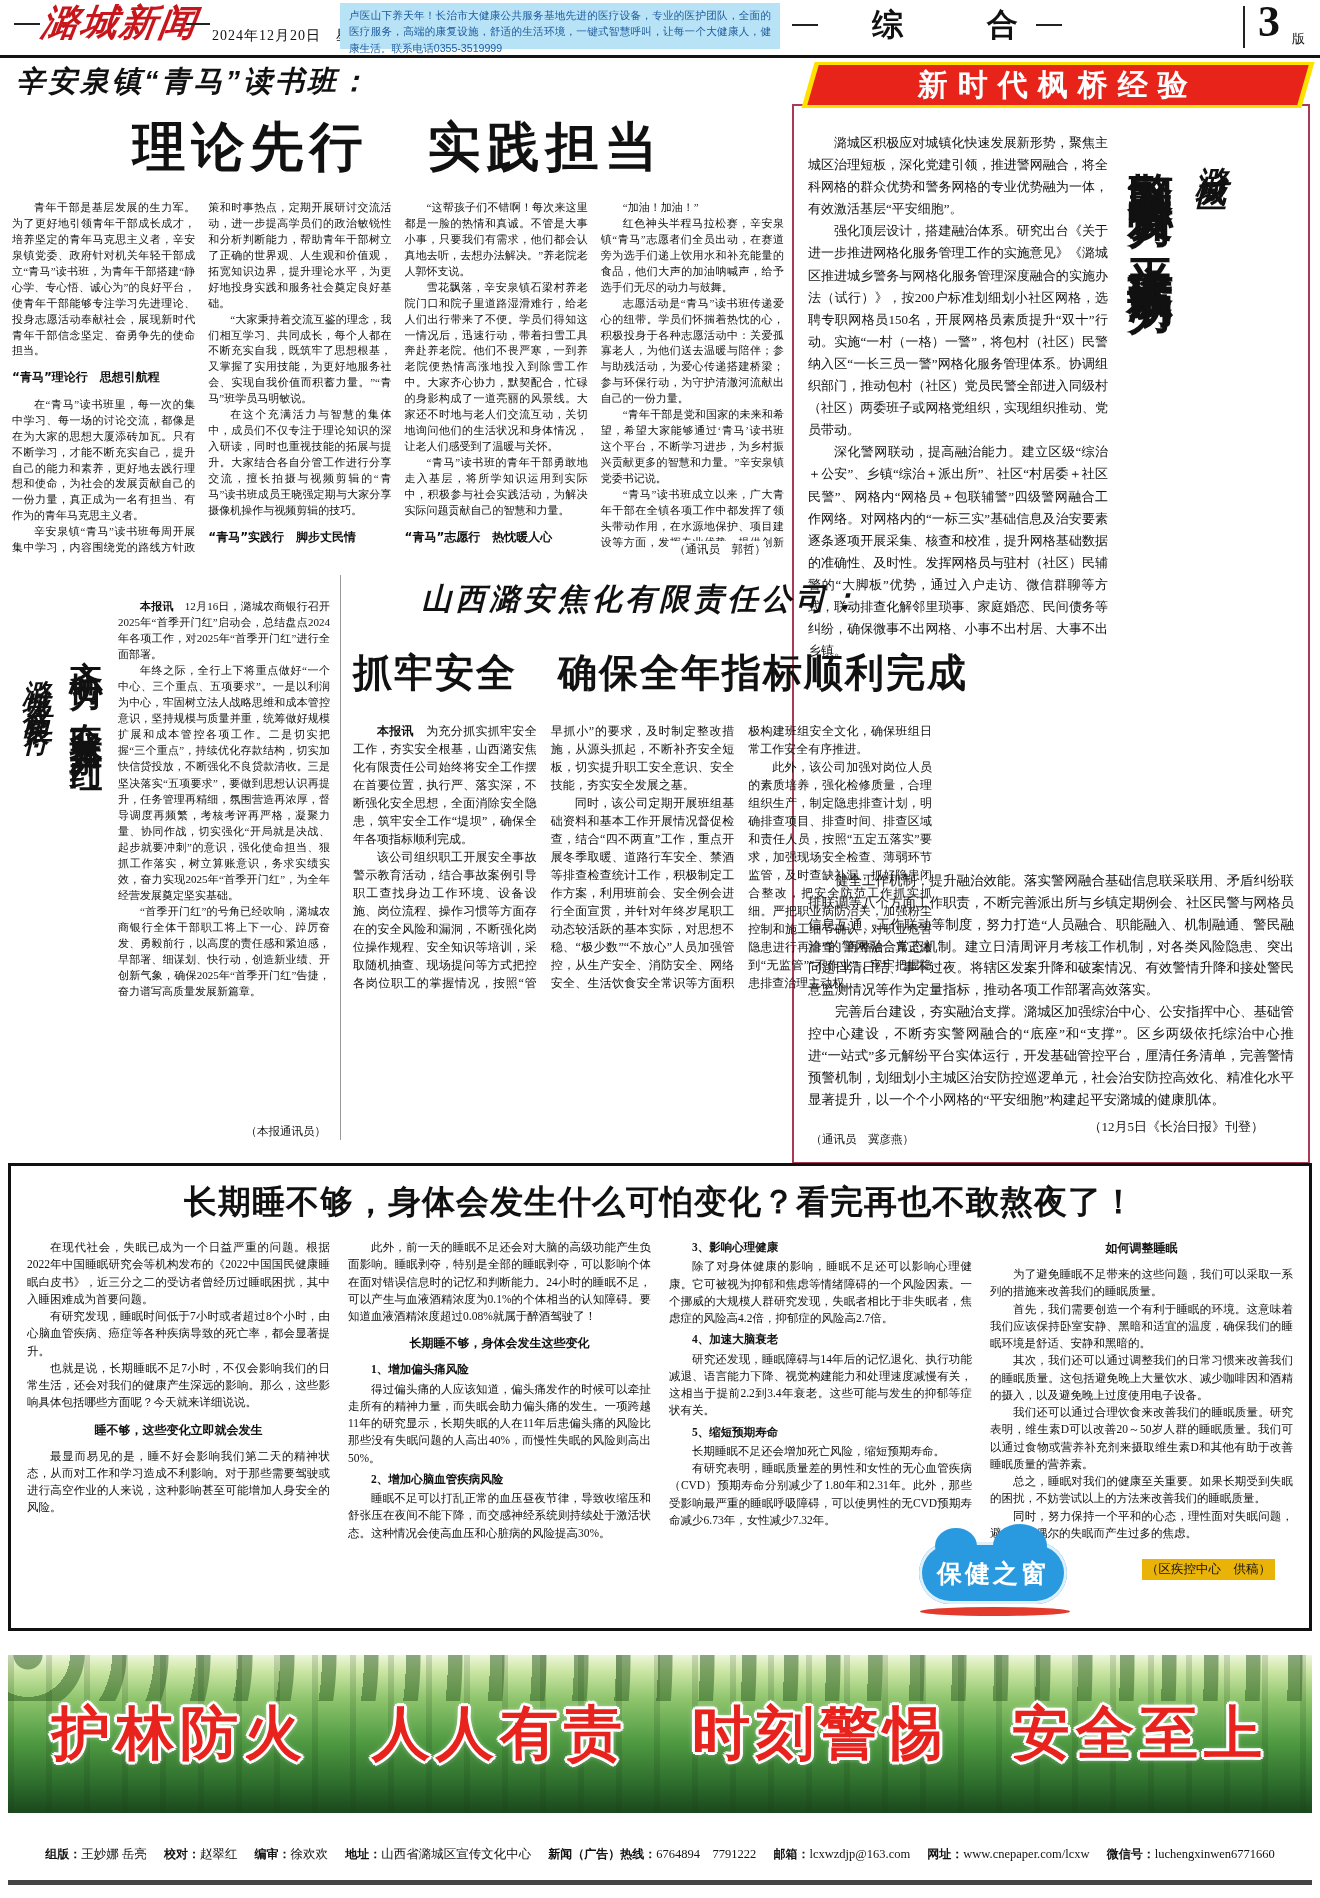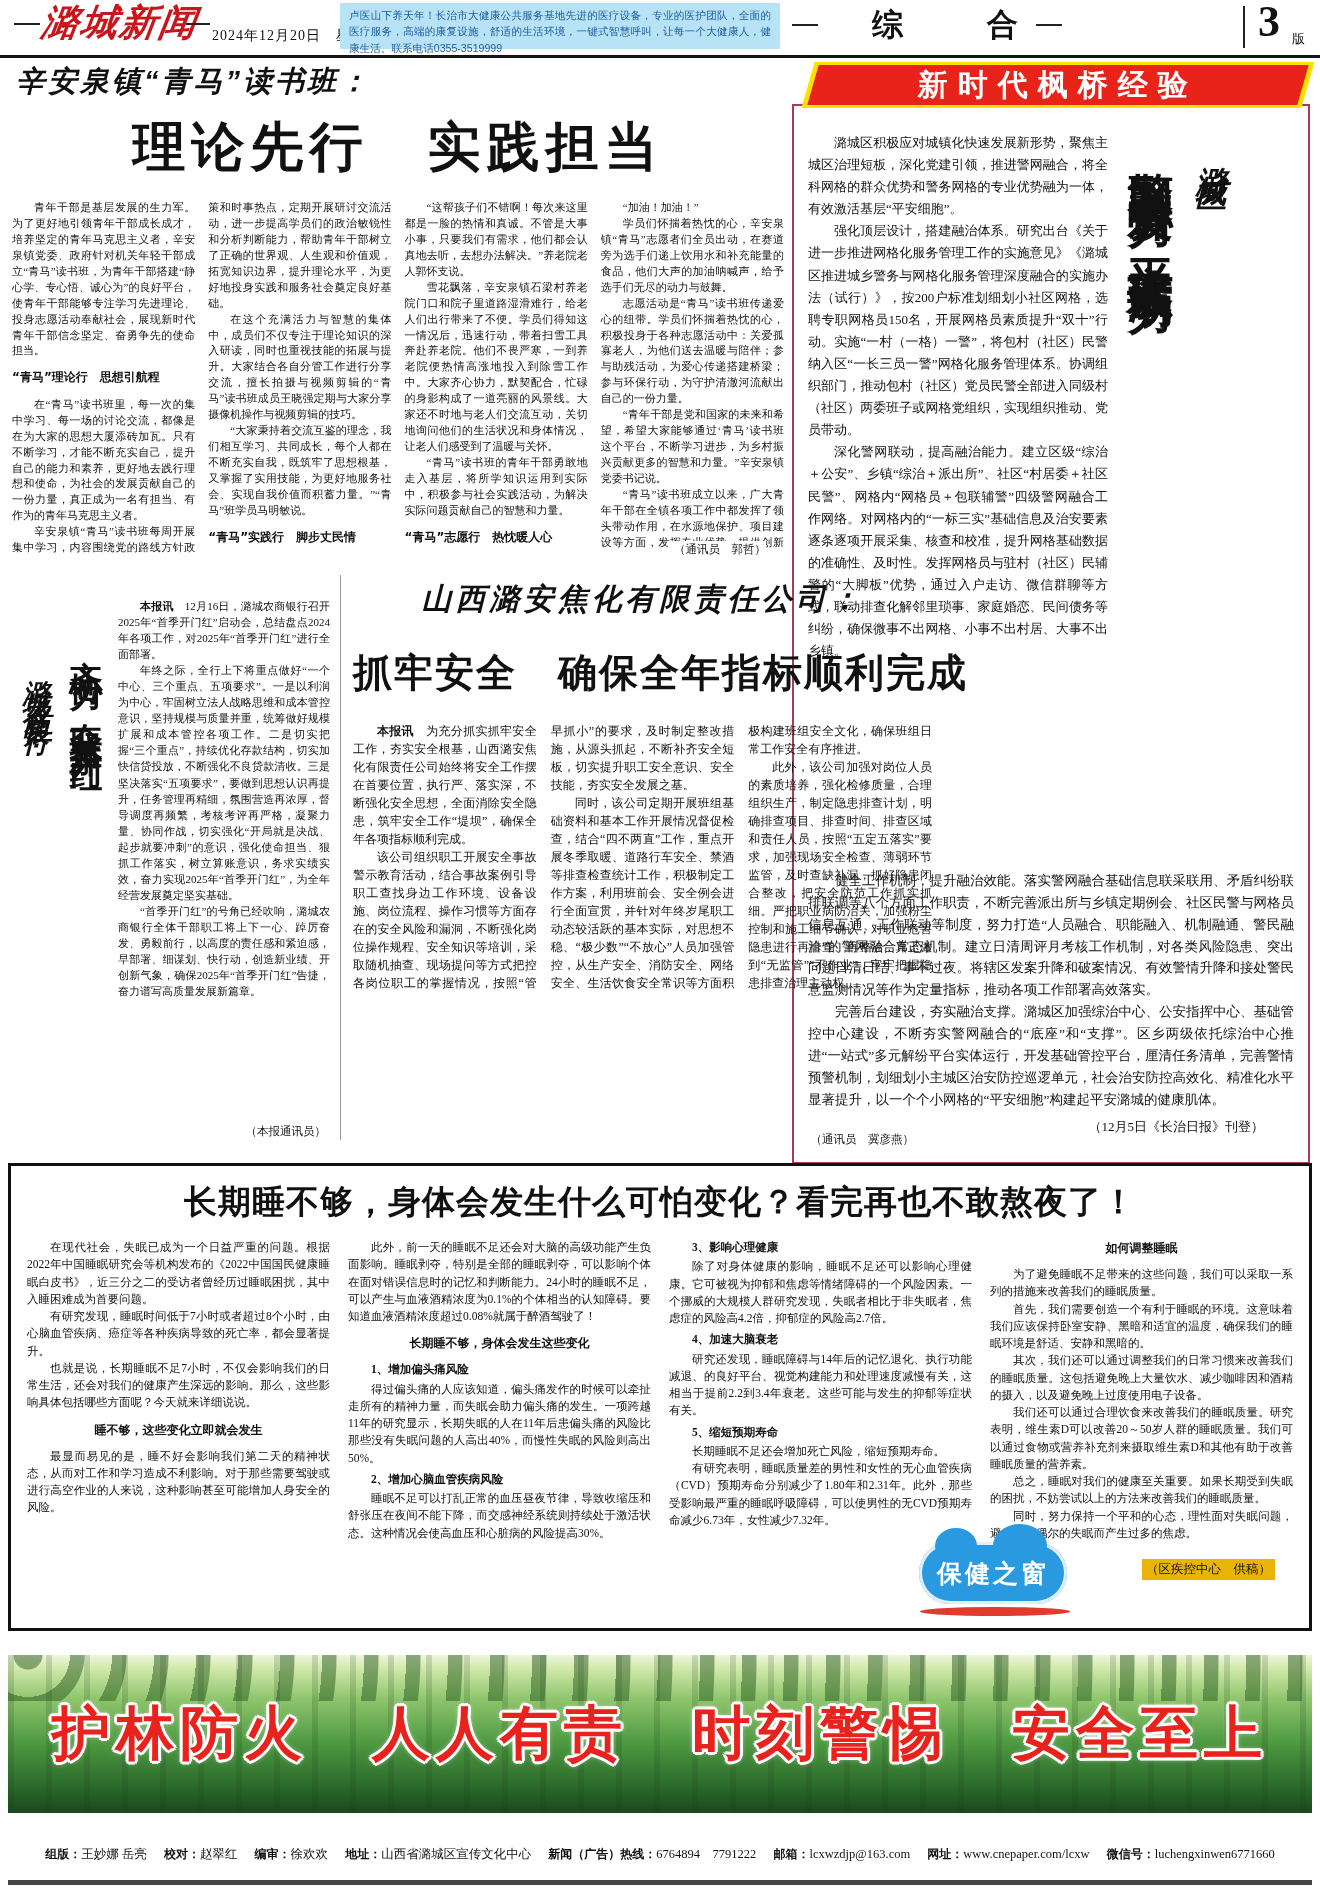--- a/index.html
+++ b/index.html
@@ -140,29 +140,29 @@
   </div>
 
   <div class="main-art">
     <div class="kicker">辛安泉镇“青马”读书班：</div>
     <div class="main-head">理论先行　实践担当</div>
     <div class="main-body">
       <p>青年干部是基层发展的生力军。为了更好地引领青年干部成长成才，培养坚定的青年马克思主义者，辛安泉镇党委、政府针对机关年轻干部成立“青马”读书班，为青年干部搭建“静心学、专心悟、诚心为”的良好平台，使青年干部能够专注学习先进理论、投身志愿活动奉献社会，展现新时代青年干部信念坚定、奋勇争先的使命担当。</p>
       <div class="subhead">“青马”理论行　思想引航程</div>
       <p>在“青马”读书班里，每一次的集中学习、每一场的讨论交流，都像是在为大家的思想大厦添砖加瓦。只有不断学习，才能不断充实自己，提升自己的能力和素养，更好地去践行理想和使命，为社会的发展贡献自己的一份力量，真正成为一名有担当、有作为的青年马克思主义者。</p>
       <p>辛安泉镇“青马”读书班每周开展集中学习，内容围绕党的路线方针政策和时事热点，定期开展研讨交流活动，进一步提高学员们的政治敏锐性和分析判断能力，帮助青年干部树立了正确的世界观、人生观和价值观，拓宽知识边界，提升理论水平，为更好地投身实践和服务社会奠定良好基础。</p>
+      <p>“大家秉持着交流互鉴的理念，我们相互学习、共同成长，每个人都在不断充实自我，既筑牢了思想根基，又掌握了实用技能，为更好地服务社会、实现自我价值而积蓄力量。”“青马”班学员马明敏说。</p>
       <p>在这个充满活力与智慧的集体中，成员们不仅专注于理论知识的深入研读，同时也重视技能的拓展与提升。大家结合各自分管工作进行分享交流，擅长拍摄与视频剪辑的“青马”读书班成员王晓强定期与大家分享摄像机操作与视频剪辑的技巧。</p>
-      <p>“大家秉持着交流互鉴的理念，我们相互学习、共同成长，每个人都在不断充实自我，既筑牢了思想根基，又掌握了实用技能，为更好地服务社会、实现自我价值而积蓄力量。”“青马”班学员马明敏说。</p>
       <div class="subhead">“青马”实践行　脚步丈民情</div>
       <p>“这帮孩子们不错啊！每次来这里都是一脸的热情和真诚。不管是大事小事，只要我们有需求，他们都会认真地去听，去想办法解决。”养老院老人郭怀支说。</p>
       <p>雪花飘落，辛安泉镇石梁村养老院门口和院子里道路湿滑难行，给老人们出行带来了不便。学员们得知这一情况后，迅速行动，带着扫雪工具奔赴养老院。他们不畏严寒，一到养老院便热情高涨地投入到除雪工作中。大家齐心协力，默契配合，忙碌的身影构成了一道亮丽的风景线。大家还不时地与老人们交流互动，关切地询问他们的生活状况和身体情况，让老人们感受到了温暖与关怀。</p>
       <p>“青马”读书班的青年干部勇敢地走入基层，将所学知识运用到实际中，积极参与社会实践活动，为解决实际问题贡献自己的智慧和力量。</p>
       <div class="subhead">“青马”志愿行　热忱暖人心</div>
       <p>“加油！加油！”</p>
-      <p>学员们怀揣着热忱的心，辛安泉镇“青马”志愿者们全员出动，在赛道旁为选手们递上饮用水和补充能量的食品，他们大声的加油呐喊声，给予选手们无尽的动力与鼓舞。</p>
+      <p>红色神头半程马拉松赛，辛安泉镇“青马”志愿者们全员出动，在赛道旁为选手们递上饮用水和补充能量的食品，他们大声的加油呐喊声，给予选手们无尽的动力与鼓舞。</p>
       <p>志愿活动是“青马”读书班传递爱心的纽带。学员们怀揣着热忱的心，积极投身于各种志愿活动中：关爱孤寡老人，为他们送去温暖与陪伴；参与助残活动，为爱心传递搭建桥梁；参与环保行动，为守护清澈河流献出自己的一份力量。</p>
       <p>“青年干部是党和国家的未来和希望，希望大家能够通过‘青马’读书班这个平台，不断学习进步，为乡村振兴贡献更多的智慧和力量。”辛安泉镇党委书记说。</p>
       <p>“青马”读书班成立以来，广大青年干部在全镇各项工作中都发挥了领头带动作用，在水源地保护、项目建设等方面，发挥专业优势，提供创新思路与智力支持，发挥着火热的青春力量。</p>
       <div class="byline-abs">（通讯员　郭哲）</div>
     </div>
   </div>
 
   <div class="sidebar">
     <div class="sb-banner">
       <div class="yellow"></div>
@@ -226,21 +226,21 @@
       <p>最显而易见的是，睡不好会影响我们第二天的精神状态，从而对工作和学习造成不利影响。对于那些需要驾驶或进行高空作业的人来说，这种影响甚至可能增加人身安全的风险。</p>
       <p>此外，前一天的睡眠不足还会对大脑的高级功能产生负面影响。睡眠剥夺，特别是全部的睡眠剥夺，可以影响个体在面对错误信息时的记忆和判断能力。24小时的睡眠不足，可以产生与血液酒精浓度为0.1%的个体相当的认知障碍。要知道血液酒精浓度超过0.08%就属于醉酒驾驶了！</p>
       <div class="hh">长期睡不够，身体会发生这些变化</div>
       <p class="hnum">1、增加偏头痛风险</p>
       <p>得过偏头痛的人应该知道，偏头痛发作的时候可以牵扯走所有的精神力量，而失眠会助力偏头痛的发生。一项跨越11年的研究显示，长期失眠的人在11年后患偏头痛的风险比那些没有失眠问题的人高出40%，而慢性失眠的风险则高出50%。</p>
       <p class="hnum">2、增加心脑血管疾病风险</p>
       <p>睡眠不足可以打乱正常的血压昼夜节律，导致收缩压和舒张压在夜间不能下降，而交感神经系统则持续处于激活状态。这种情况会使高血压和心脏病的风险提高30%。</p>
       <p class="hnum">3、影响心理健康</p>
       <p>除了对身体健康的影响，睡眠不足还可以影响心理健康。它可被视为抑郁和焦虑等情绪障碍的一个风险因素。一个挪威的大规模人群研究发现，失眠者相比于非失眠者，焦虑症的风险高4.2倍，抑郁症的风险高2.7倍。</p>
       <p class="hnum">4、加速大脑衰老</p>
-      <p>研究还发现，睡眠障碍与14年后的记忆退化、执行功能减退、的良好平台、视觉构建能力和处理速度减慢有关，这相当于提前2.2到3.4年衰老。这些可能与发生的抑郁等症状有关。</p>
+      <p>研究还发现，睡眠障碍与14年后的记忆退化、执行功能减退、语言能力下降、视觉构建能力和处理速度减慢有关，这相当于提前2.2到3.4年衰老。这些可能与发生的抑郁等症状有关。</p>
       <p class="hnum">5、缩短预期寿命</p>
       <p>长期睡眠不足还会增加死亡风险，缩短预期寿命。</p>
       <p>有研究表明，睡眠质量差的男性和女性的无心血管疾病（CVD）预期寿命分别减少了1.80年和2.31年。此外，那些受影响最严重的睡眠呼吸障碍，可以使男性的无CVD预期寿命减少6.73年，女性减少7.32年。</p>
       <div class="hh">如何调整睡眠</div>
       <p>为了避免睡眠不足带来的这些问题，我们可以采取一系列的措施来改善我们的睡眠质量。</p>
       <p>首先，我们需要创造一个有利于睡眠的环境。这意味着我们应该保持卧室安静、黑暗和适宜的温度，确保我们的睡眠环境是舒适、安静和黑暗的。</p>
       <p>其次，我们还可以通过调整我们的日常习惯来改善我们的睡眠质量。这包括避免晚上大量饮水、减少咖啡因和酒精的摄入，以及避免晚上过度使用电子设备。</p>
       <p>我们还可以通过合理饮食来改善我们的睡眠质量。研究表明，维生素D可以改善20～50岁人群的睡眠质量。我们可以通过食物或营养补充剂来摄取维生素D和其他有助于改善睡眠质量的营养素。</p>
       <p>总之，睡眠对我们的健康至关重要。如果长期受到失眠的困扰，不妨尝试以上的方法来改善我们的睡眠质量。</p>
       <p>同时，努力保持一个平和的心态，理性面对失眠问题，避免因为偶尔的失眠而产生过多的焦虑。</p>

